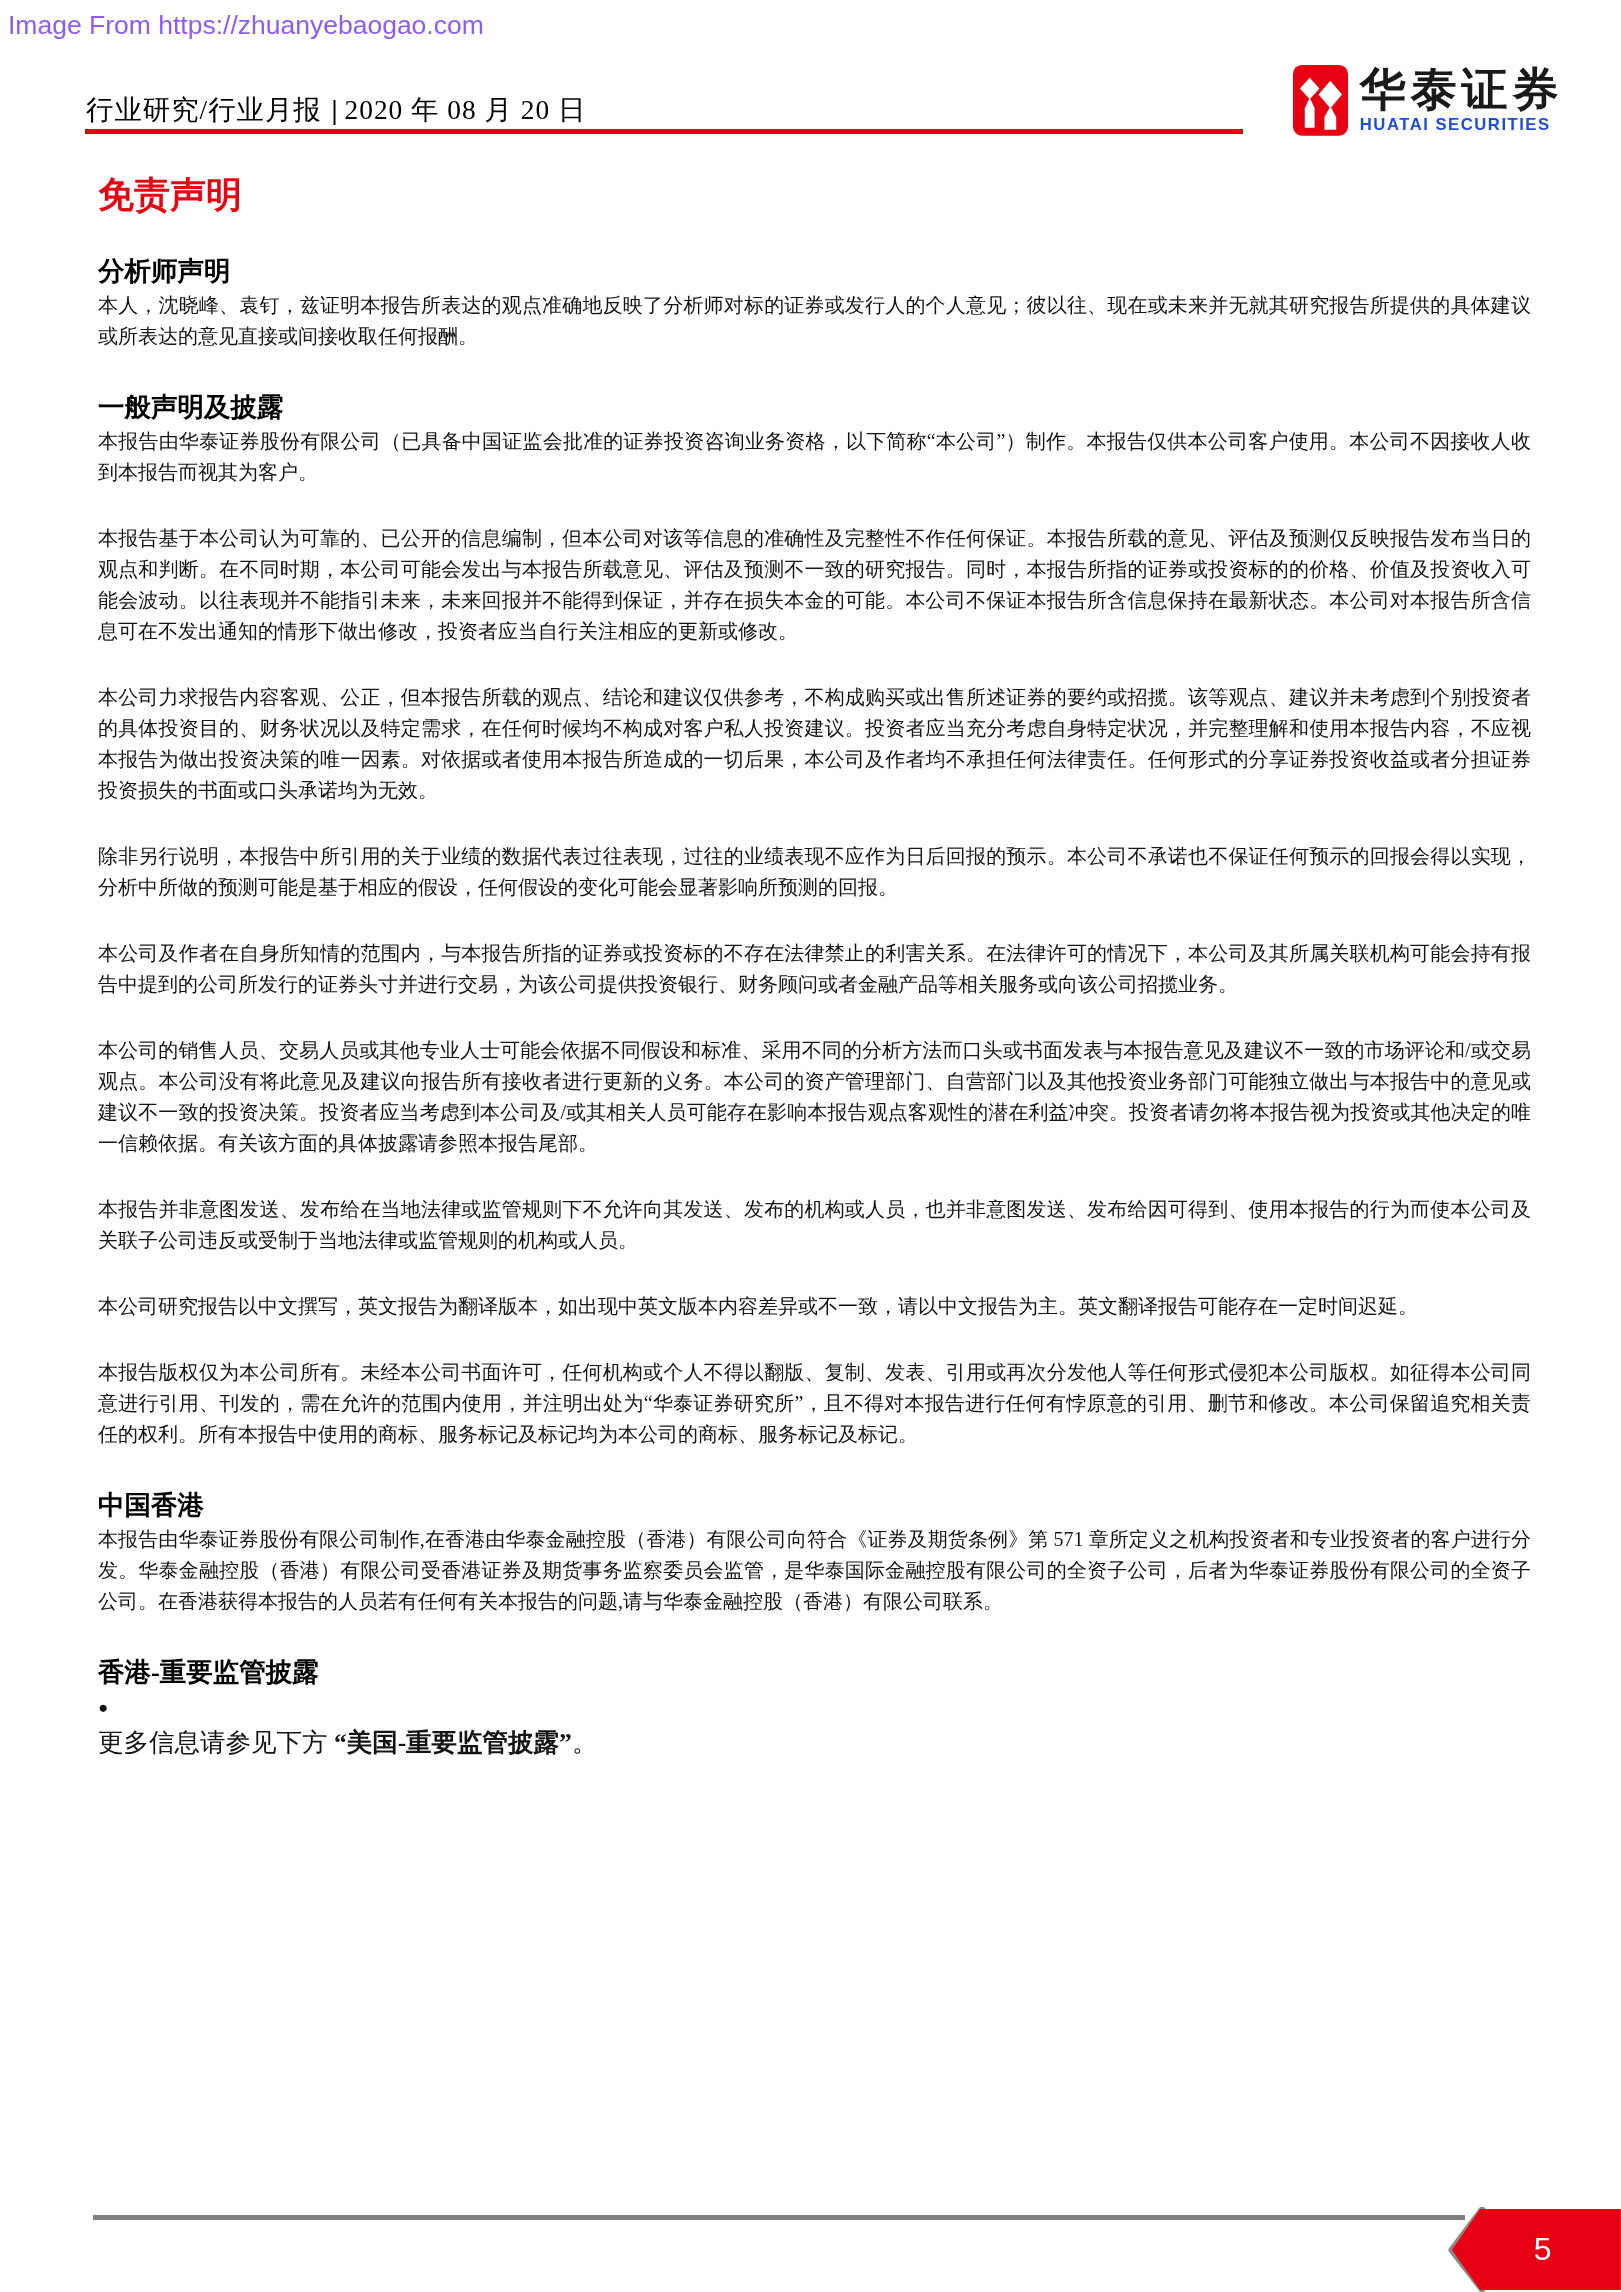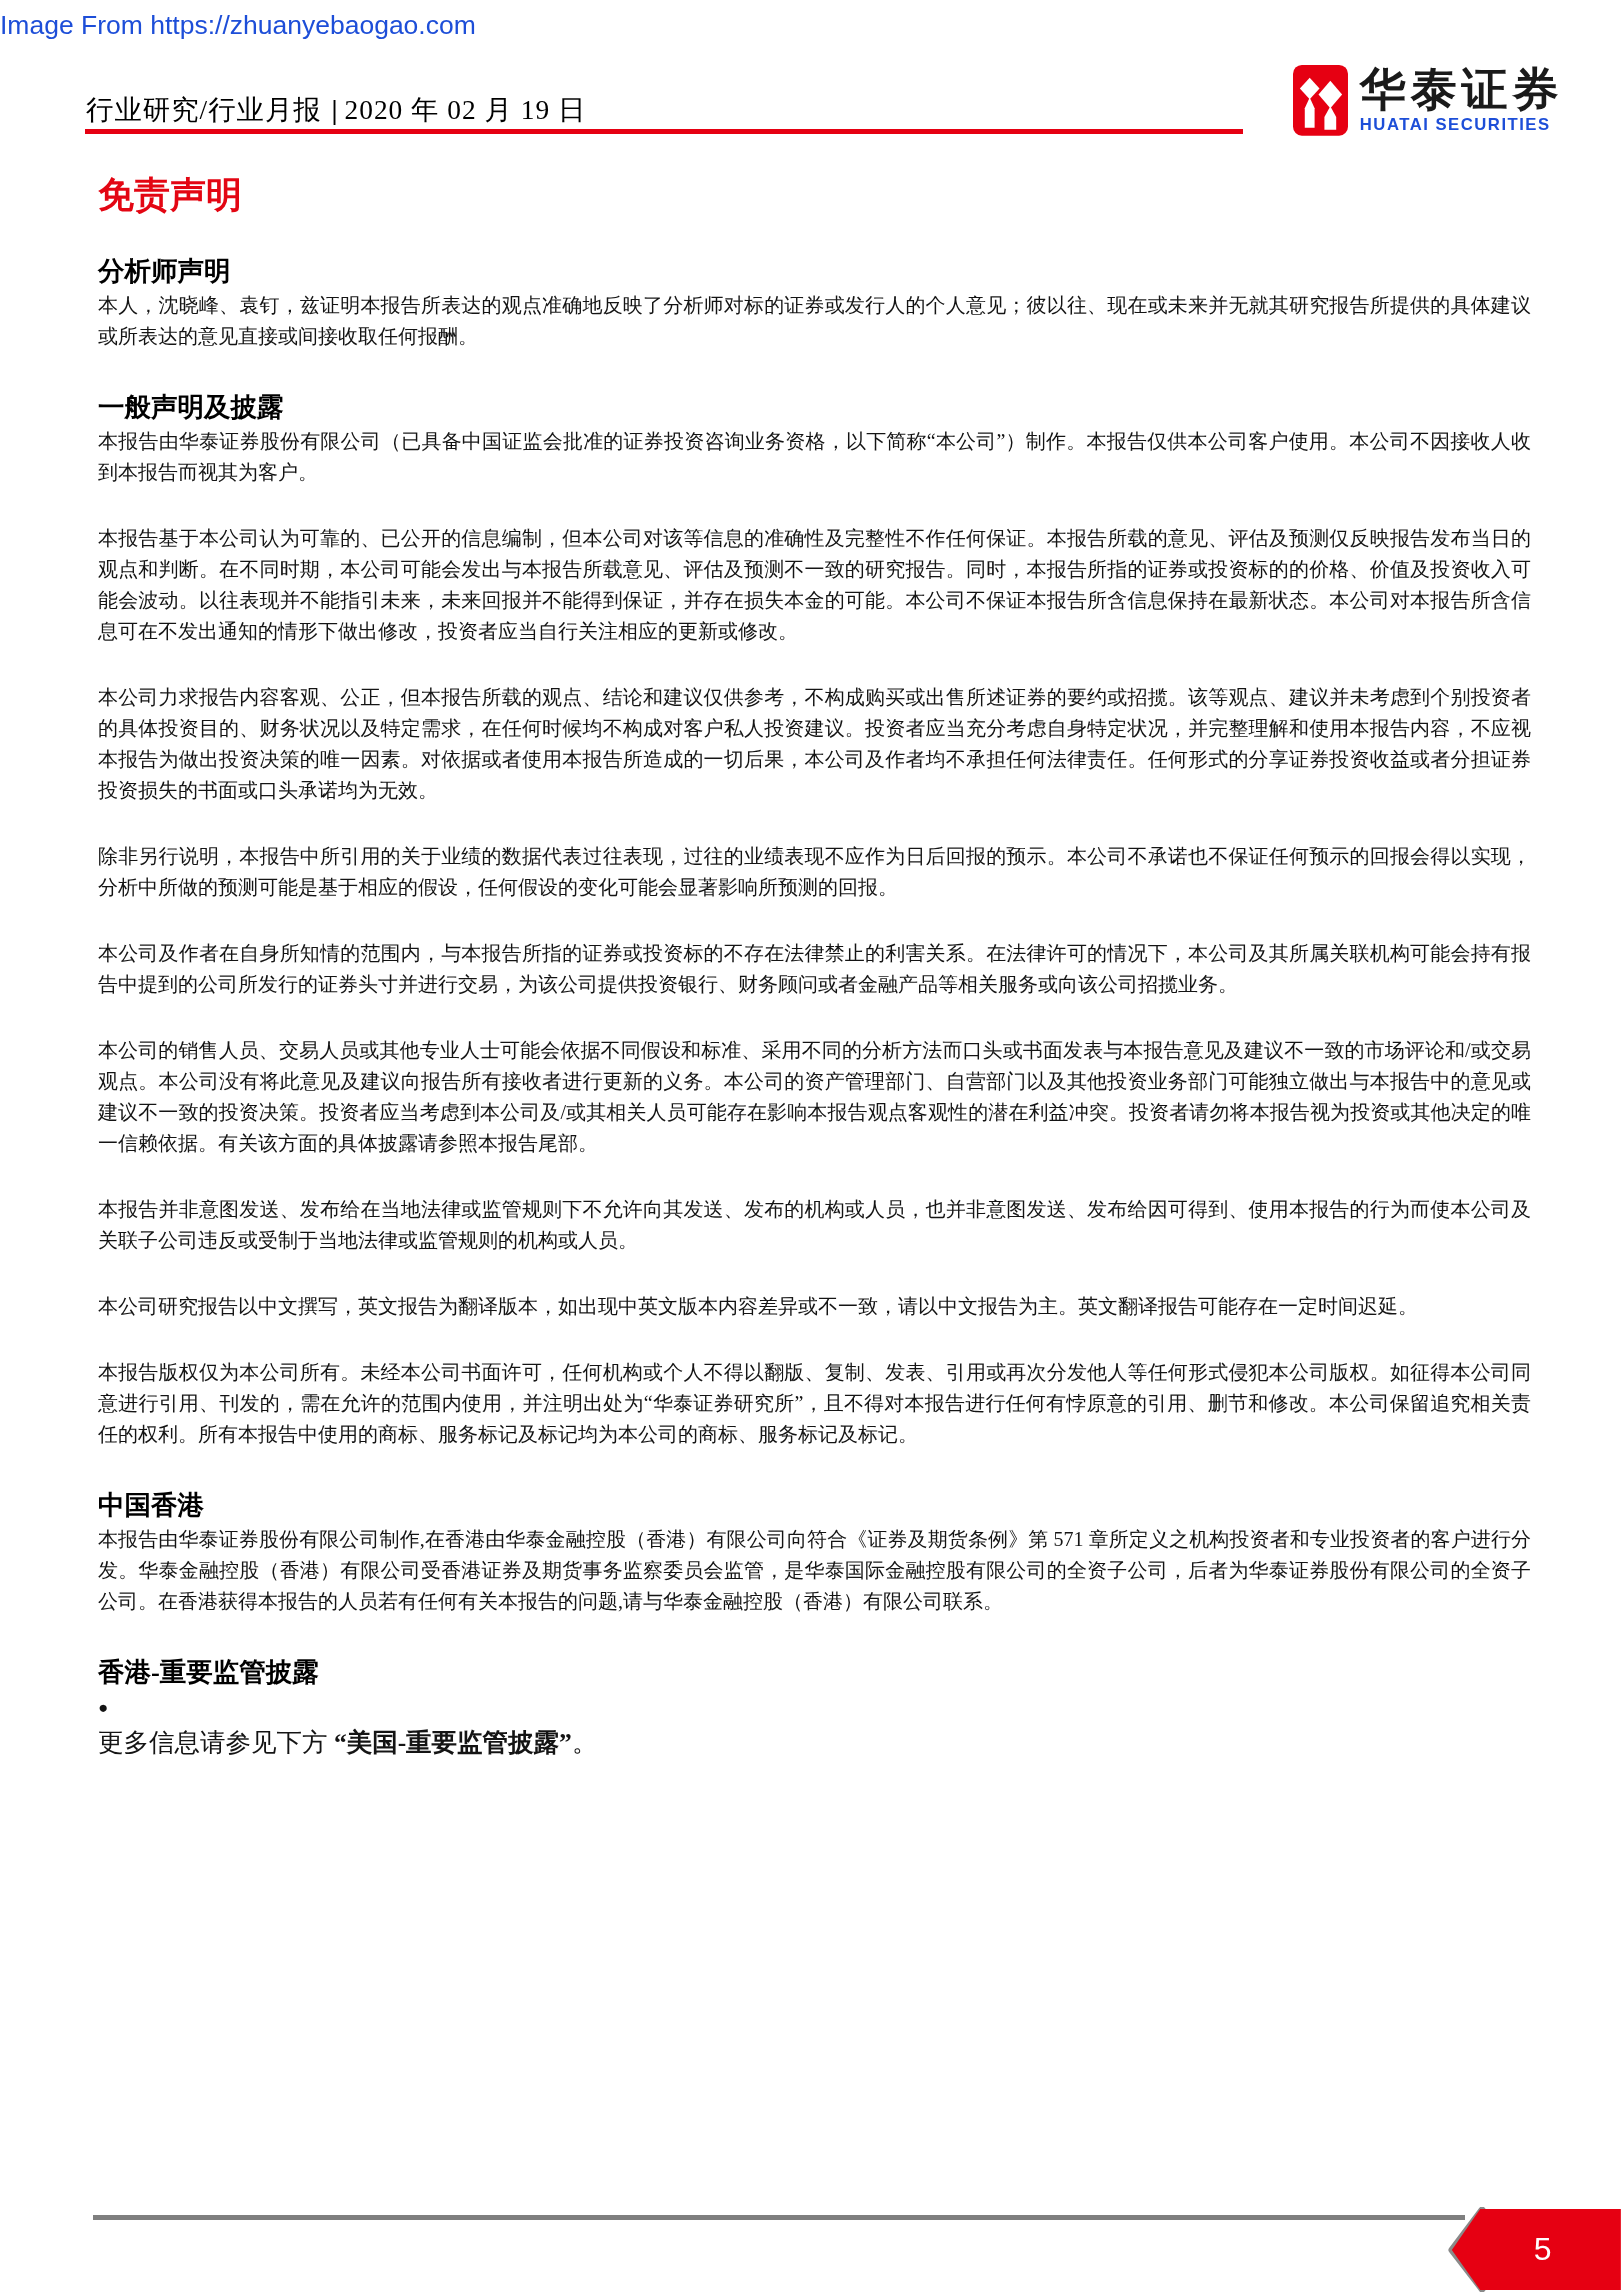--- a/index.html
+++ b/index.html
@@ -2,22 +2,22 @@
 <html><head>
 <meta charset="utf-8">
 <style>
   * { margin:0; padding:0; box-sizing:border-box; }
   html,body { background:#ffffff; }
   .page {
     position:relative; width:1621px; height:2293px; background:#ffffff;
     overflow:hidden; font-family:"Liberation Serif", serif; color:#141414;
   }
   .watermark {
-    position:absolute; left:0; top:9.8px;
-    font-family:"Liberation Sans", sans-serif; font-size:26.5px; color:#1d4ed8;
+    position:absolute; left:8px; top:9.8px;
+    font-family:"Liberation Sans", sans-serif; font-size:26.5px; color:#8b5cf6;
     text-decoration:none;
   }
   .report-header {
     position:absolute; left:86px; top:92px; font-size:27.4px; color:#000;
     white-space:nowrap; letter-spacing:1px;
   }
   .report-header .sep { padding:0 5.9px 0 9.8px; font-weight:bold; }
   .header-rule {
     position:absolute; left:85px; top:129px; width:1158px; height:4.9px;
     background:#e60012;
@@ -54,21 +54,21 @@
   }
 </style>
 </head>
 <body>
 
 <div class="page">
 
   <a class="watermark" href="#">Image From https://zhuanyebaogao.com</a>
 
   <div class="report-header">
-    <span>行业研究/行业月报</span><span class="sep">|</span><span>2020 年 02 月 19 日</span>
+    <span>行业研究/行业月报</span><span class="sep">|</span><span>2020 年 08 月 20 日</span>
   </div>
   <div class="header-rule"></div>
 
   <div class="logo">
     <div class="logo-mark">
       <svg viewBox="0 0 56 72" xmlns="http://www.w3.org/2000/svg" aria-hidden="true">
         <rect x="0" y="0" width="56" height="72" rx="9" fill="#e60012"></rect>
         <polygon fill="#ffffff" points="17,13 27,24 17,35 7,24"></polygon>
         <polygon fill="#ffffff" points="17,33 22,44 22,64 12,64 12,44"></polygon>
         <polygon fill="#ffffff" points="38,16 50,30 38,44 26,30"></polygon>

